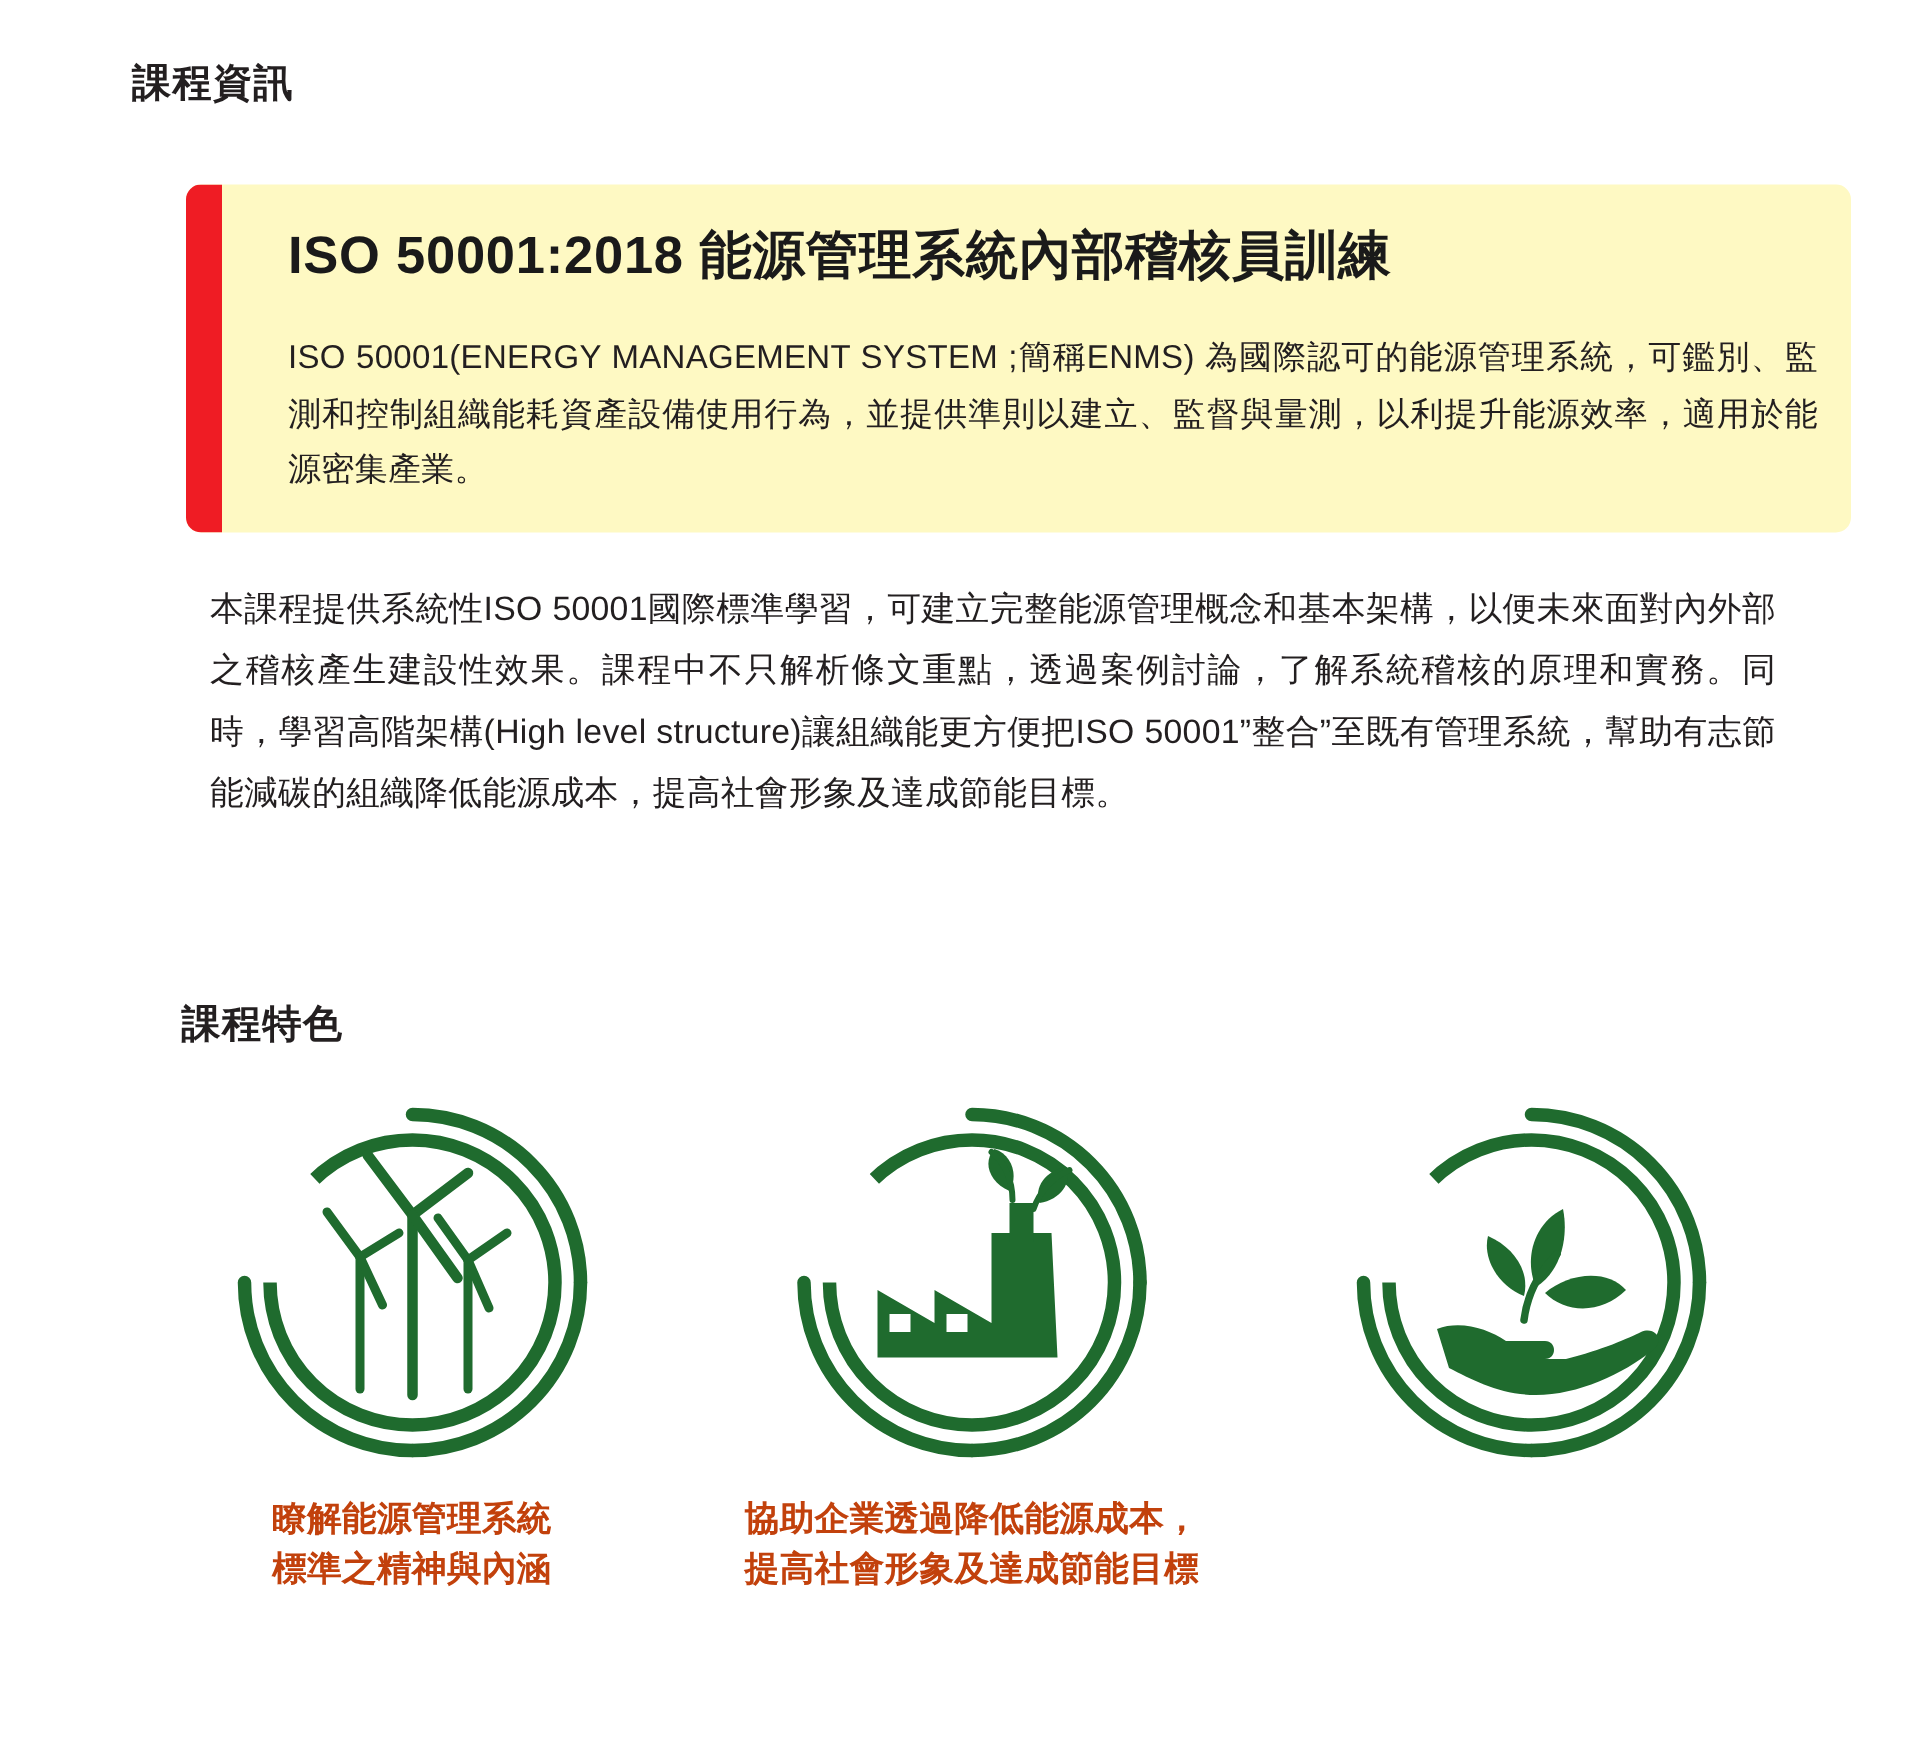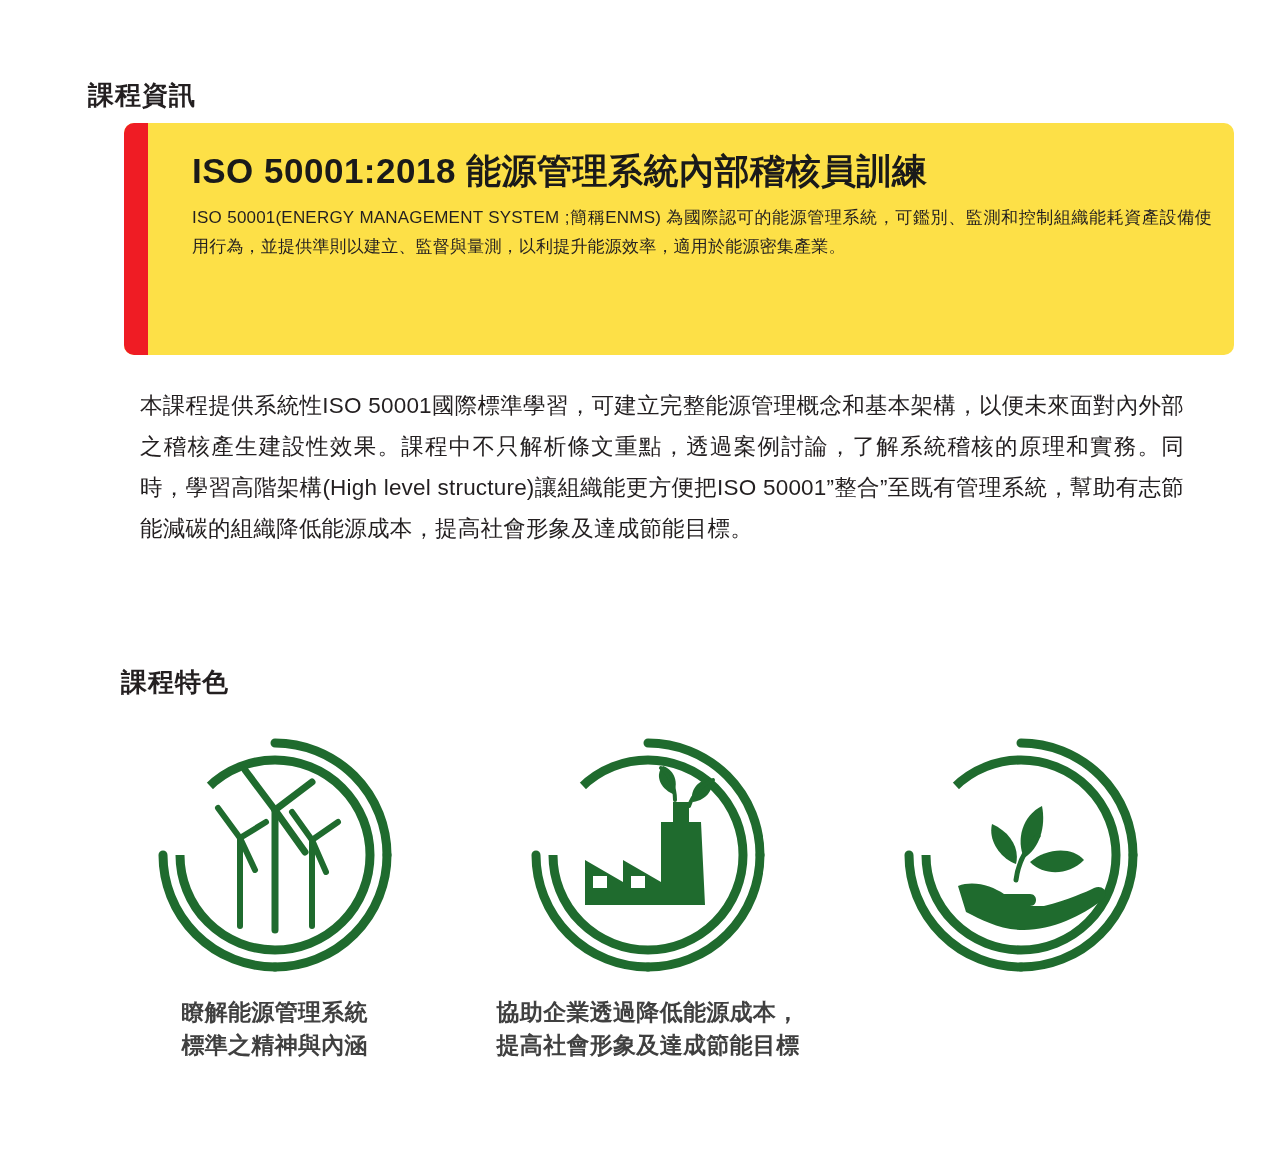--- a/index.html
+++ b/index.html
@@ -23,31 +23,31 @@
   }
 
   
   .section-heading {
     position: absolute;
     font-size: 26px;
     font-weight: bold;
     letter-spacing: 1px;
     color: #231f20;
   }
-  #heading-course-info { left: 88px; top: 38px; margin-top: 40px; }
+  #heading-course-info { left: 88px; top: 38px; }
   #heading-course-features { left: 88px; top: 665px; padding-left: 33px; }
 
   
   .card {
     position: absolute;
     left: 124px;
     top: 123px;
     width: 1110px;
     height: 232px;
-    background: #fde047;
+    background: #fef9c3;
     border-radius: 10px;
     box-sizing: border-box;
     overflow: hidden;
   }
   .card-accent {
     position: absolute;
     left: 0;
     top: 0;
     width: 24px;
     height: 100%;
@@ -61,22 +61,22 @@
   }
   .card-title {
     font-size: 35px;
     font-weight: bold;
     letter-spacing: 0.5px;
     color: #1a1a1a;
     line-height: 1.25;
     white-space: nowrap;
   }
   .card-desc {
-    margin-top: 10px;
-    font-size: 17px;
+    margin-top: 26px;
+    font-size: 22px;
     line-height: 1.72;
     color: #231f20;
     text-align: justify;
     letter-spacing: 0.2px;
   }
 
   
   .main-paragraph {
     position: absolute;
     left: 140px;
@@ -106,21 +106,21 @@
     align-items: center;
   }
   .feature-icon {
     width: 250px;
     height: 250px;
     position: relative;
   }
   .feature-caption {
     margin-top: 16px;
     text-align: center;
-    color: #404040;
+    color: #c2410c;
     font-weight: bold;
     font-size: 23px;
     line-height: 1.45;
     letter-spacing: 0.3px;
     white-space: pre-line;
   }
 </style>
 </head>
 <body>
 

